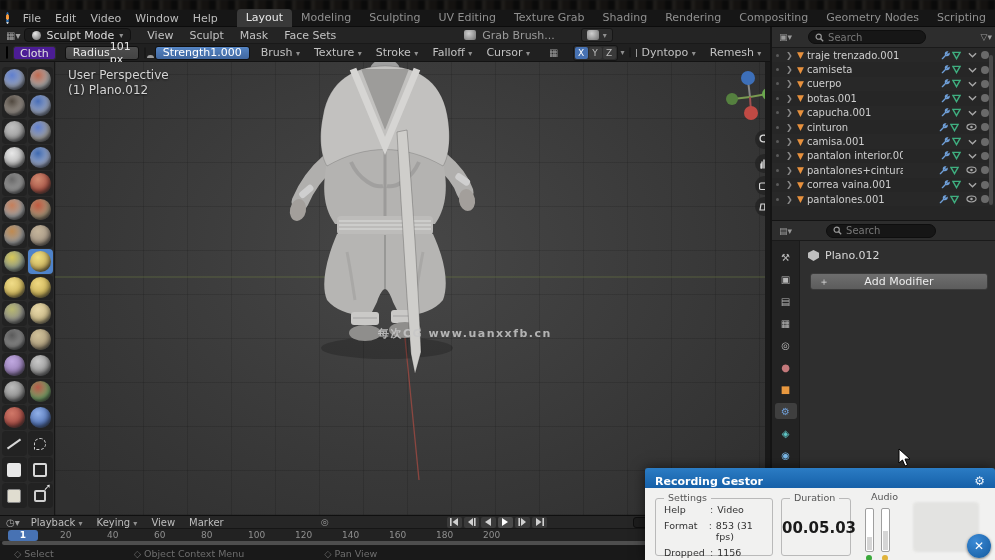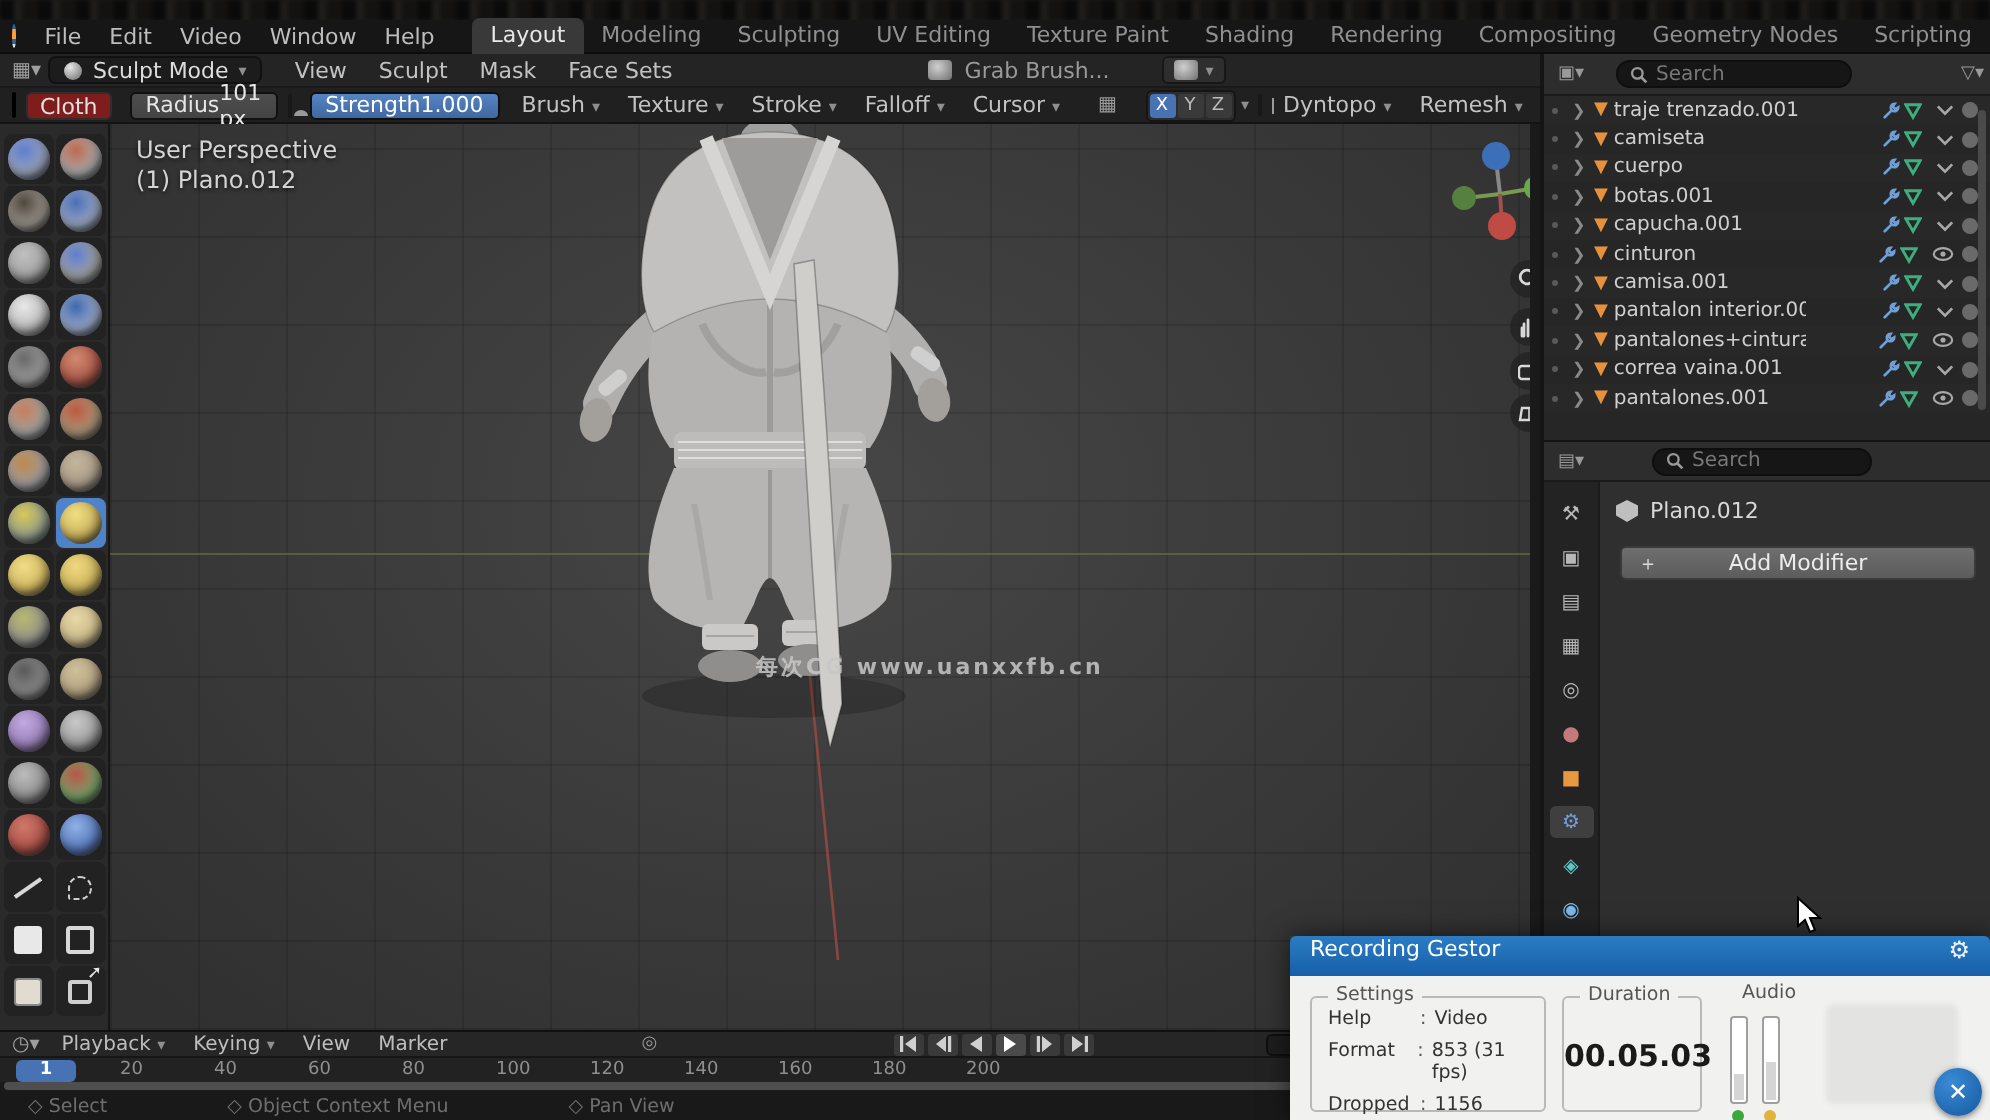--- a/index.html
+++ b/index.html
@@ -28,21 +28,21 @@
   .editor-ic { color:#9f9f9f; font-size:10px; margin:0 4px 0 6px; }
   .mode-pill { display:flex; align-items:center; gap:5px; background:#1c1c1c; border:1px solid #111; border-radius:4px; padding:1px 7px; height:14px; color:#dcdcdc; }
   .sphere-dot { width:9px; height:9px; border-radius:50%; background:radial-gradient(circle at 35% 30%,#e8e8e8,#8d8d8d 70%); }
   #hdr2 .menu { padding:2px 8px; color:#c2c2c2; }
   .tool-indicator { display:flex; align-items:center; gap:6px; margin-left:120px; color:#9a9a9a; }
   .brush-mini { width:12px; height:10px; border-radius:2px; background:radial-gradient(circle at 40% 35%,#cfcfcf,#6f6f6f); }
   .tool-drop { display:flex; align-items:center; gap:4px; background:#2e2e2e; border:1px solid #171717; border-radius:3px; padding:1px 5px; margin-left:26px; height:14px;}
 
   #hdr3 { left:0; top:44px; width:770px; height:18px; background:#202020; display:flex; align-items:center; border-bottom:1px solid #131313; }
   .brush-thumb { width:17px; height:13px; border-radius:2px; margin:0 5px 0 6px; background:radial-gradient(circle at 40% 35%,#e8935a,#b4541f 75%); border:1px solid #000; }
-  .name-field { width:92px; height:14px; background:#7f1d1d; border:1px solid #2e2e2e; border-radius:3px; color:#e0e0e0; padding:0 6px; line-height:13px; }
+  .name-field { width:92px; height:14px; background:#4c1d95; border:1px solid #2e2e2e; border-radius:3px; color:#e0e0e0; padding:0 6px; line-height:13px; }
   .slider { height:14px; border-radius:3px; display:flex; align-items:center; justify-content:space-between; padding:0 7px; margin-left:9px; border:1px solid #101010; }
   .slider.grey { width:112px; background:linear-gradient(#4e4e4e,#434343); color:#e6e6e6; }
   .slider.blue { width:112px; background:linear-gradient(#5585c4,#40679f); color:#fff; }
   .press-ic { width:12px; height:12px; margin-left:5px; border-radius:2px; background:#3a3a3a; border:1px solid #181818; position:relative; }
   .press-ic::after { content:""; position:absolute; left:2px; top:7px; width:7px; height:3px; border-radius:50% 50% 0 0/100% 100% 0 0; background:#9a9a9a; }
   #hdr3 .menu { padding:2px 7px; color:#c2c2c2; white-space:nowrap; }
   .sym-group { display:flex; align-items:center; gap:1px; margin-left:14px; background:#2c2c2c; border:1px solid #151515; border-radius:3px; padding:1px; }
   .sym-btn { width:13px; height:12px; display:flex; align-items:center; justify-content:center; font-size:9px; color:#bdbdbd; background:#3a3a3a; border-radius:2px; }
   .sym-btn.on { background:#4772b3; color:#fff; }
   .grid-ic { color:#9a9a9a; font-size:10px; margin-left:12px; }
@@ -111,25 +111,25 @@
   #timeline-hdr { left:0; top:515px; width:770px; height:13px; background:#262626; display:flex; align-items:center; border-top:1px solid #101010; }
   #timeline-hdr .menu { padding:0 7px; color:#bdbdbd; font-size:10px; }
   .transport { display:flex; align-items:center; gap:2px; margin-left:118px; }
   .tbtn { width:15px; height:11px; background:#3a3a3a; border-radius:2px; display:flex; align-items:center; justify-content:center; }
   .tbtn.play { background:#4a4a4a; }
   .framebox { margin-left:86px; width:52px; height:11px; background:#1d1d1d; border:1px solid #0f0f0f; border-radius:3px; color:#e0e0e0; text-align:center; font-size:9px; line-height:10px; }
   #ruler { left:0; top:528px; width:770px; height:13px; background:#222222; border-top:1px solid #161616; }
   #curframe { position:absolute; left:8px; top:1px; width:30px; height:11px; background:#4772b3; border-radius:3px; color:#fff; font-size:9px; text-align:center; line-height:11px; font-weight:bold; }
   .tick { position:absolute; top:1px; color:#8f8f8f; font-size:9px; }
   #tl-scroll { left:2px; top:541px; width:766px; height:4px; background:#4e4e4e; border-radius:2px; }
-  #statusbar { left:0; top:546px; width:770px; height:14px; background:#191919; display:flex; align-items:center; gap:60px; padding-left:14px; color:#6e6e6e; font-size:9.5px; }
+  #statusbar { left:0; top:546px; width:770px; height:14px; background:#191919; display:flex; align-items:center; gap:80px; padding-left:14px; color:#6e6e6e; font-size:9.5px; }
 
   
   #recorder { left:645px; top:468px; width:350px; height:92px; box-shadow:0 0 12px rgba(0,0,0,.6); }
-  #rec-title { position:absolute; left:0; top:0; width:350px; height:20px; background:linear-gradient(#2b7cc4,#1660a8); color:#fff; display:flex; align-items:flex-start; padding:0 10px; font-weight:normal; border-radius:3px 3px 0 0; }
+  #rec-title { position:absolute; left:0; top:0; width:350px; height:20px; background:linear-gradient(#2b7cc4,#1660a8); color:#fff; display:flex; align-items:flex-end; padding:0 10px; font-weight:bold; border-radius:3px 3px 0 0; }
   #rec-gear { margin-left:auto; color:#eaf2fb; font-size:12px; }
   #rec-body { position:absolute; left:0; top:20px; width:350px; height:72px; background:#f1f1f0; }
   .groupbox { position:absolute; border:1px solid #b9b9b9; border-radius:3px; }
   .groupbox legend, .gb-label { position:absolute; top:-7px; left:8px; background:#f1f1f0; padding:0 4px; color:#555; font-size:9.5px; }
   #gb-settings { left:10px; top:10px; width:118px; height:58px; }
   .krow { display:flex; gap:4px; color:#333; font-size:9.5px; margin:5px 0 0 8px; }
   .krow .k { width:42px; }
   .krow .colon { color:#555; }
   #gb-duration { left:136px; top:10px; width:70px; height:58px; }
   #rec-duration { position:absolute; left:0; top:20px; width:70px; text-align:center; color:#1a1a1a; font-size:15px; font-weight:bold; font-family:"DejaVu Sans",sans-serif; }
@@ -157,21 +157,21 @@
         <span class="menu">Edit</span>
         <span class="menu">Video</span>
         <span class="menu">Window</span>
         <span class="menu">Help</span>
       </div>
     <div id="tabs">
         <span class="tab active">Layout</span>
         <span class="tab">Modeling</span>
         <span class="tab">Sculpting</span>
         <span class="tab">UV Editing</span>
-        <span class="tab">Texture Paint</span>
+        <span class="tab">Texture Grab</span>
         <span class="tab">Shading</span>
         <span class="tab">Rendering</span>
         <span class="tab">Compositing</span>
         <span class="tab">Geometry Nodes</span>
         <span class="tab">Scripting</span>
       </div>
 
   </div>
 
   <div id="hdr2" class="abs">

